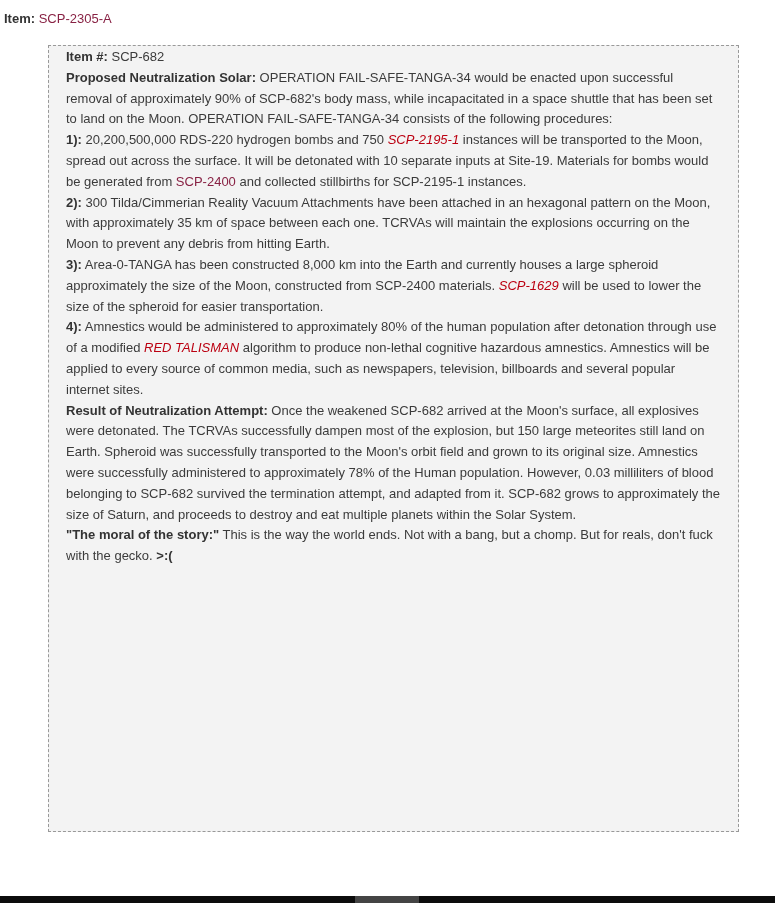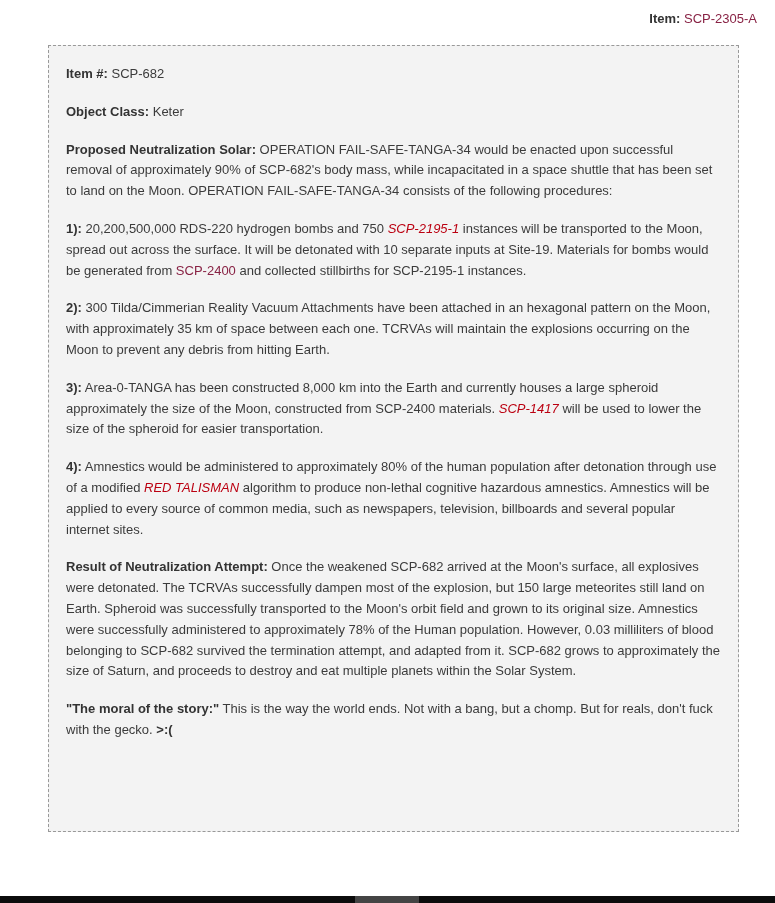--- a/index.html
+++ b/index.html
@@ -16,31 +16,30 @@
     font-size: 13px;
     color: #3b3b3b;
   }
   .page {
     padding: 9px 18px 0 4px;
   }
   .intro p {
     margin: 0 0 17px 0;
     line-height: 19px;
     white-space: pre-wrap;
-    text-align: right;
   }
   blockquote.doc-box {
     margin: 12px 18px 0 44px;
     background: #f3f3f3;
     border: 1px dashed #999999;
     padding: 1px 17px 24px 17px;
     min-height: 760px;
   }
   blockquote.doc-box p {
-    margin: 17px 0;
+    margin: 0 0;
     line-height: 20.8px;
     white-space: pre-wrap;
   }
   .run-bold { font-weight: bold; color: #333333; }
   .run-plain { color: #3b3b3b; }
   a.run-link {
     color: var(--link-red, #bb0011);
     text-decoration: none;
     cursor: pointer;
     font-style: italic;
@@ -78,25 +77,24 @@
 </head>
 <body>
 
 <div class="page">
   <div class="intro">
       <p><span class="run-bold">Item: </span><a class="run-visited">SCP-2305-A</a></p>
     </div>
 
   <blockquote class="doc-box">
       <p><span class="run-bold">Item #:</span><span class="run-plain"> SCP-682</span></p>
-      <p><span class="run-bold">Object Class:</span><span class="run-plain"> Keter</span></p>
       <p><span class="run-bold">Proposed Neutralization Solar:</span><span class="run-plain"> OPERATION FAIL-SAFE-TANGA-34 would be enacted upon successful removal of approximately 90% of SCP-682's body mass, while incapacitated in a space shuttle that has been set to land on the Moon. OPERATION FAIL-SAFE-TANGA-34 consists of the following procedures:</span></p>
       <p><span class="run-bold">1):</span><span class="run-plain"> 20,200,500,000 RDS-220 hydrogen bombs and 750 </span><a class="run-link">SCP-2195-1</a><span class="run-plain"> instances will be transported to the Moon, spread out across the surface. It will be detonated with 10 separate inputs at Site-19. Materials for bombs would be generated from </span><a class="run-visited">SCP-2400</a><span class="run-plain"> and collected stillbirths for SCP-2195-1 instances.</span></p>
       <p><span class="run-bold">2):</span><span class="run-plain"> 300 Tilda/Cimmerian Reality Vacuum Attachments have been attached in an hexagonal pattern on the Moon, with approximately 35 km of space between each one. TCRVAs will maintain the explosions occurring on the Moon to prevent any debris from hitting Earth.</span></p>
-      <p><span class="run-bold">3):</span><span class="run-plain"> Area-0-TANGA has been constructed 8,000 km into the Earth and currently houses a large spheroid approximately the size of the Moon, constructed from SCP-2400 materials. </span><a class="run-link">SCP-1417</a><span class="run-plain"> will be used to lower the size of the spheroid for easier transportation.</span></p>
+      <p><span class="run-bold">3):</span><span class="run-plain"> Area-0-TANGA has been constructed 8,000 km into the Earth and currently houses a large spheroid approximately the size of the Moon, constructed from SCP-2400 materials. </span><a class="run-link">SCP-1629</a><span class="run-plain"> will be used to lower the size of the spheroid for easier transportation.</span></p>
       <p><span class="run-bold">4):</span><span class="run-plain"> Amnestics would be administered to approximately 80% of the human population after detonation through use of a modified </span><a class="run-link">RED TALISMAN</a><span class="run-plain"> algorithm to produce non-lethal cognitive hazardous amnestics. Amnestics will be applied to every source of common media, such as newspapers, television, billboards and several popular internet sites.</span></p>
       <p><span class="run-bold">Result of Neutralization Attempt:</span><span class="run-plain"> Once the weakened SCP-682 arrived at the Moon's surface, all explosives were detonated. The TCRVAs successfully dampen most of the explosion, but 150 large meteorites still land on Earth. Spheroid was successfully transported to the Moon's orbit field and grown to its original size. Amnestics were successfully administered to approximately 78% of the Human population. However, 0.03 milliliters of blood belonging to SCP-682 survived the termination attempt, and adapted from it. SCP-682 grows to approximately the size of Saturn, and proceeds to destroy and eat multiple planets within the Solar System.</span></p>
       <p><span class="run-bold">"The moral of the story:"</span><span class="run-plain"> This is the way the world ends. Not with a bang, but a chomp. But for reals, don't fuck with the gecko. </span><span class="run-bold">&gt;:(</span></p>
     </blockquote>
 </div>
 
 <div class="hscrollbar">
   <div class="thumb"></div>
 </div>
 

